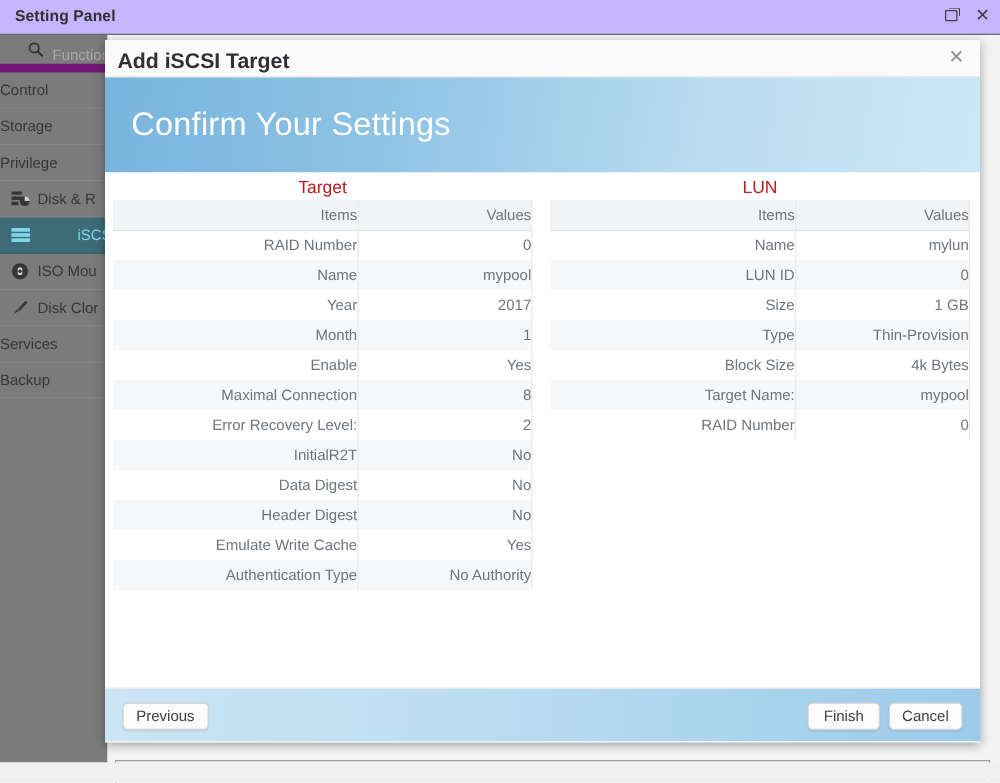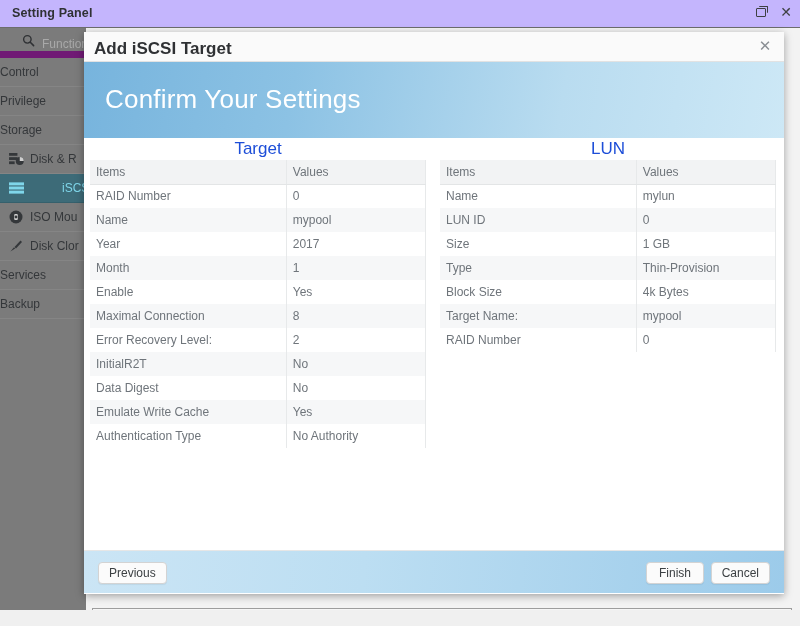--- a/index.html
+++ b/index.html
@@ -167,33 +167,33 @@
     width: 700px; height: 412px;
   }
 
   .table-block { position: absolute; top: 0; }
   .table-block.target { left: 6px; width: 336px; }
   .table-block.lun    { left: 356px; width: 336px; }
 
   .table-caption {
     height: 22px;
     display: flex; align-items: center; justify-content: center;
-    font-size: 17px; color: #1d4ed8;
+    font-size: 14px; color: #b91c1c;
   }
   table.kv {
     width: 100%;
     border-collapse: collapse;
     table-layout: fixed;
   }
   table.kv col.c1 { width: 58.5%; }
   table.kv col.c2 { width: 41.5%; }
   table.kv th, table.kv td {
     font-size: 12px;
     color: #6f757b;
-    text-align: left;
+    text-align: right;
     padding: 0 0 0 6px;
     height: 24px;
     font-weight: normal;
     border-right: 1px solid #e7e9ea;
     box-sizing: border-box;
     overflow: hidden;
     white-space: nowrap;
   }
   table.kv th {
     background: #f2f3f4;
@@ -254,24 +254,24 @@
           <line x1="10.2" y1="10.2" x2="14.3" y2="14.3" stroke="#2f3134" stroke-width="1.9" stroke-linecap="round"></line>
         </svg>
       </span>
       <span class="search-placeholder">Function</span>
     </div>
     <div id="nav-list">
         <div class="nav-item">
           <span class="nav-label">Control</span>
         </div>
         <div class="nav-item">
+          <span class="nav-label">Storage</span>
+        </div>
+        <div class="nav-item">
           <span class="nav-label">Privilege</span>
-        </div>
-        <div class="nav-item">
-          <span class="nav-label">Storage</span>
         </div>
         <div class="nav-item indent">
           <span class="nav-icon">
             <svg width="15" height="13" viewBox="0 0 16 14">
               <rect x="0" y="0" width="9" height="3" fill="#34373a"></rect>
               <rect x="0" y="4.5" width="9" height="3" fill="#34373a"></rect>
               <rect x="0" y="9" width="6" height="3" fill="#34373a"></rect>
               <circle cx="11.5" cy="8.5" r="4.3" fill="#34373a"></circle>
               <path d="M11.5 4.2 A4.3 4.3 0 0 1 15.8 8.5 L11.5 8.5 Z" fill="#cfcfcf"></path>
             </svg>
@@ -378,20 +378,24 @@
                 </tr>
                 <tr>
                   <td>InitialR2T</td>
                   <td>No</td>
                 </tr>
                 <tr>
                   <td>Data Digest</td>
                   <td>No</td>
                 </tr>
                 <tr>
+                  <td>Header Digest</td>
+                  <td>No</td>
+                </tr>
+                <tr>
                   <td>Emulate Write Cache</td>
                   <td>Yes</td>
                 </tr>
                 <tr>
                   <td>Authentication Type</td>
                   <td>No Authority</td>
                 </tr>
               </tbody>
           </table>
         </div>

